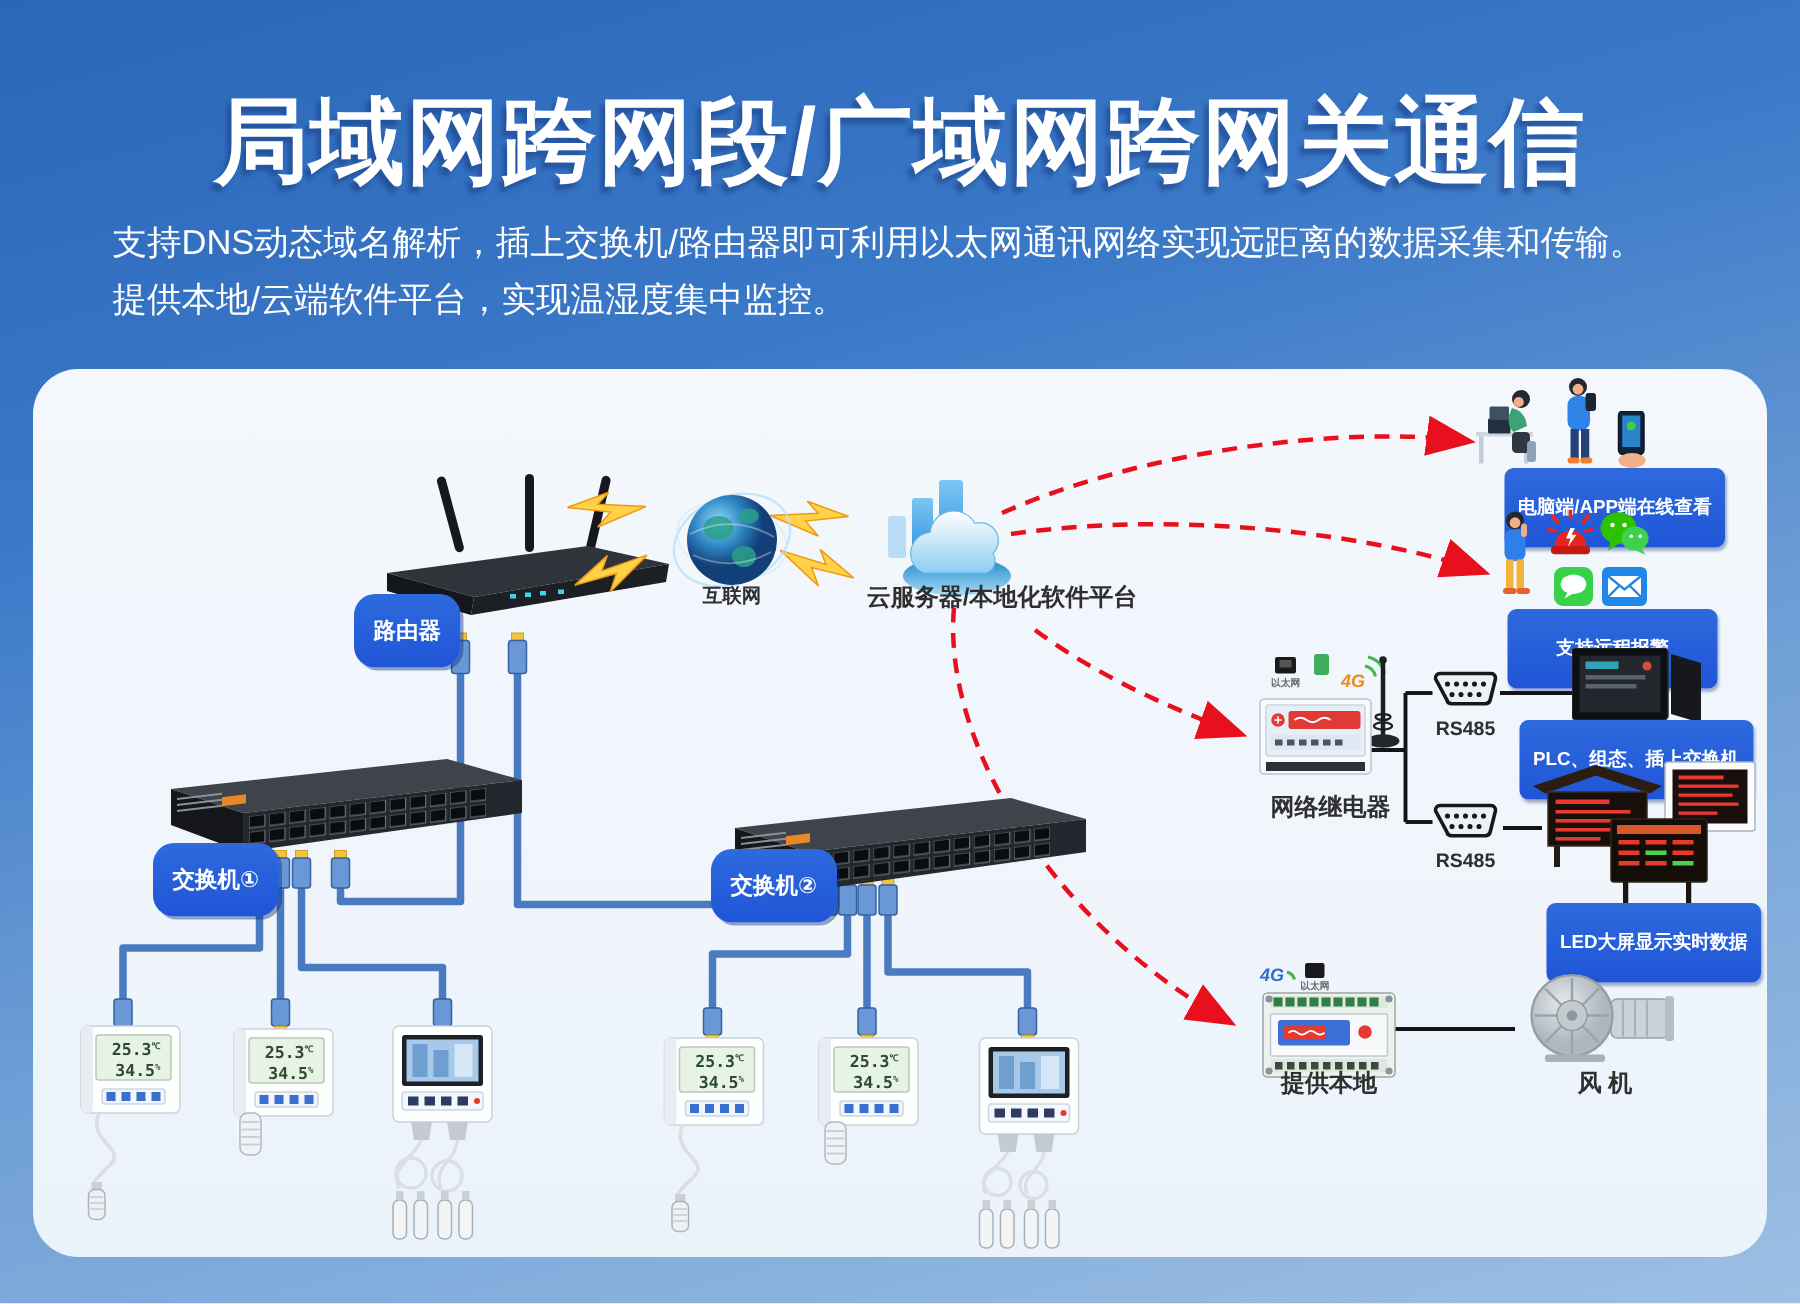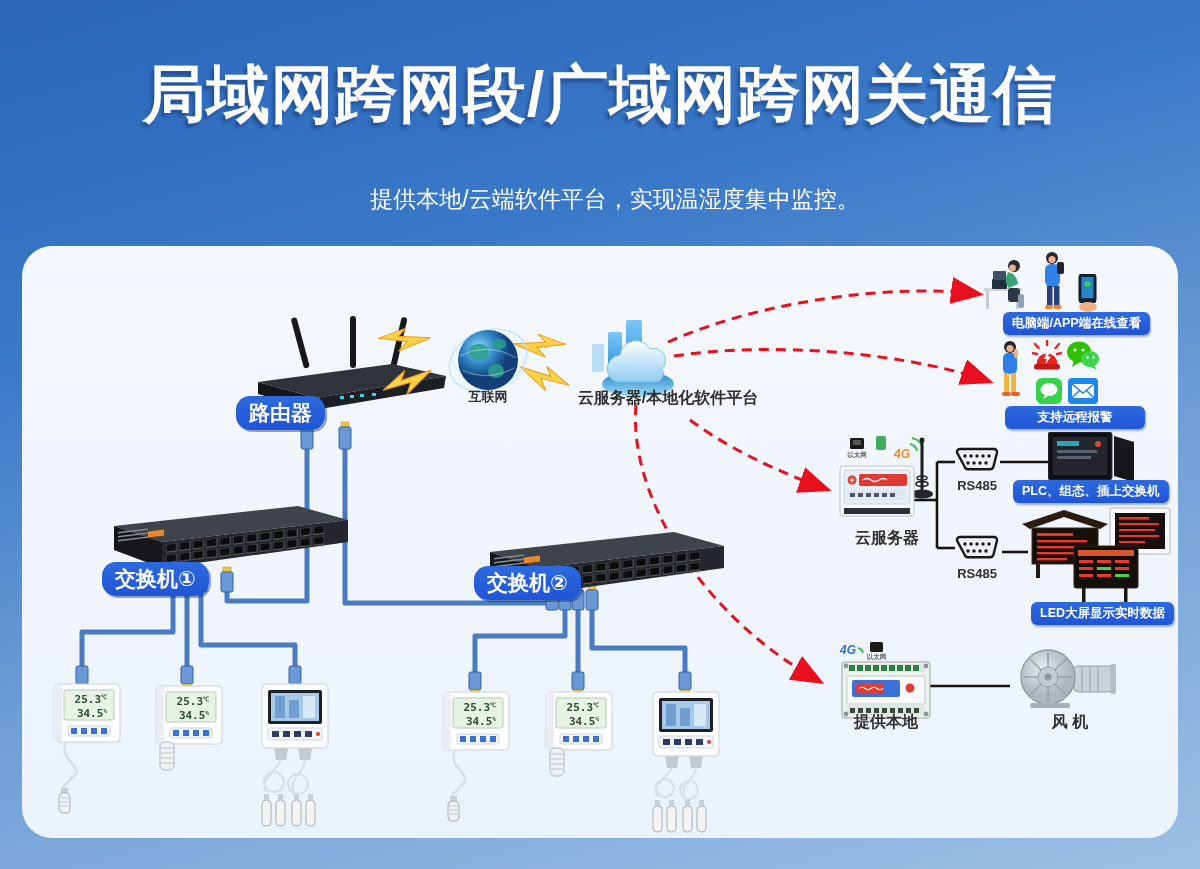--- a/index.html
+++ b/index.html
@@ -8,48 +8,49 @@
     --caption:#2f2f2f;
   }
   *{margin:0;padding:0;box-sizing:border-box;}
   body{width:1200px;height:869px;overflow:hidden;font-family:"Liberation Sans","DejaVu Sans",sans-serif;}
   .page{position:relative;width:1200px;height:869px;
     background:linear-gradient(165deg,var(--bg-top) 0%,var(--bg-mid) 30%,var(--bg-low) 62%,var(--bg-bottom) 100%);}
   .title{position:absolute;left:0;top:28px;width:1200px;text-align:center;color:#fff;
     font-size:63px;font-weight:800;letter-spacing:1px;
     text-shadow:-3px 4px 3px rgba(23,62,130,.55);margin-top:24px;}
   .sub{position:absolute;left:75px;width:1080px;color:#fff;font-size:23px;font-weight:500;}
-  .sub.l1{top:146px;} .sub.l2{top:184px;text-align:center;}
+  .sub.l1{top:146px;} .sub.l2{top:184px;}
   .panel{position:absolute;left:22px;top:246px;width:1156px;height:592px;border-radius:30px;
     background:linear-gradient(180deg,#f4f8fd 0%,#eef4fb 80%,#eaf2fa 100%);}
   .abs{position:absolute;}
   .wires{position:absolute;left:0;top:0;width:1156px;height:592px;}
   .cablepath{stroke:var(--cable);stroke-width:5;fill:none;stroke-linejoin:round;}
   .blackline{stroke:var(--line);stroke-width:2.6;fill:none;}
   .redline{stroke:var(--red-arrow);stroke-width:3;fill:none;stroke-dasharray:10 7;}
   .redhead{fill:var(--red-arrow);}
   .plugbody{fill:#6a97d6;stroke:#35629f;stroke-width:1;}
   .plugtip{fill:#f0c43e;stroke:#c89a1e;stroke-width:.6;}
   .pill{position:absolute;background:linear-gradient(180deg,#2e6ade,var(--label-pill));color:#fff;
     font-weight:bold;white-space:nowrap;}
-  .pill.device{font-size:21px;padding:3px 13px;border-radius:14px;box-shadow:2px 2px 0 rgba(8,40,110,.42);}
-  .pill.note{font-size:12.5px;padding:3px 9px;border-radius:6px;box-shadow:1px 2px 2px rgba(8,40,110,.35);}
+  .pill.device{font-size:15px;padding:15px 13px;border-radius:14px;box-shadow:2px 2px 0 rgba(8,40,110,.42);}
+  .pill.note{font-size:12.5px;padding:18px 9px;border-radius:6px;box-shadow:1px 2px 2px rgba(8,40,110,.35);}
   .cap{position:absolute;color:var(--caption);font-weight:bold;text-align:center;}
   .cap.s16{font-size:16px;} .cap.s17{font-size:13px;} .cap.s15{font-size:16px;}
   .lcd{font-family:"DejaVu Sans Mono",monospace;font-weight:bold;fill:#2c4a34;font-size:11px;}
   .lcdu{font-size:6px;}
   .fourg{font-weight:bold;font-style:italic;}
   .ethcap{font-size:6.5px;fill:#666;font-weight:bold;}
 </style>
 </head>
 <body>
 
 <div class="page">
 
   <h1 class="title">局域网跨网段/广域网跨网关通信</h1>
+  <p class="sub l1">支持DNS动态域名解析，插上交换机/路由器即可利用以太网通讯网络实现远距离的数据采集和传输。</p>
   <p class="sub l2">提供本地/云端软件平台，实现温湿度集中监控。</p>
 
   <div class="panel">
 
     <svg class="wires" viewBox="0 0 1156 592">
       <defs>
         <marker id="arrowR" markerWidth="11" markerHeight="9" refX="9" refY="4.5" orient="auto">
           <path class="redhead" d="M0,0 L11,4.5 L0,9 Z"></path>
         </marker>
         <pattern id="ports" width="13.4" height="10.6" patternUnits="userSpaceOnUse">
@@ -305,21 +306,21 @@
             <rect x="12" y="61" width="5" height="4"></rect>
             <rect x="20" y="61" width="5" height="4"></rect>
             <rect x="28" y="61" width="5" height="4"></rect>
             <rect x="36" y="61" width="5" height="4"></rect>
             <rect x="44" y="61" width="5" height="4"></rect>
             <rect x="52" y="61" width="5" height="4"></rect>
           </g>
         <rect x="6" y="76" width="66" height="6" fill="#2c3138"></rect>
       </g>
     </svg>
-    <div class="cap s16" style="left:810px;top:282px;width:110px">云服务器</div>
+    <div class="cap s16" style="left:810px;top:282px;width:110px">网络继电器</div>
 
     <svg class="abs" style="left:930px;top:198px" width="50" height="34" viewBox="0 0 50 34">
       <path d="M8,5 h34 a3,3 0 0 1 3,3.5 l-3.5,14 a3.5,3.5 0 0 1 -3.4,2.7 h-22.2 a3.5,3.5 0 0 1 -3.4,-2.7 L5,8.5 a3,3 0 0 1 3,-3.5 z" fill="#eef1f4" stroke="#17181a" stroke-width="2.4"></path>
       <g fill="#17181a">
           <circle cx="13" cy="12" r="1.7"></circle>
           <circle cx="19" cy="12" r="1.7"></circle>
           <circle cx="25" cy="12" r="1.7"></circle>
           <circle cx="31" cy="12" r="1.7"></circle>
           <circle cx="37" cy="12" r="1.7"></circle>
           <circle cx="16" cy="19" r="1.7"></circle>

